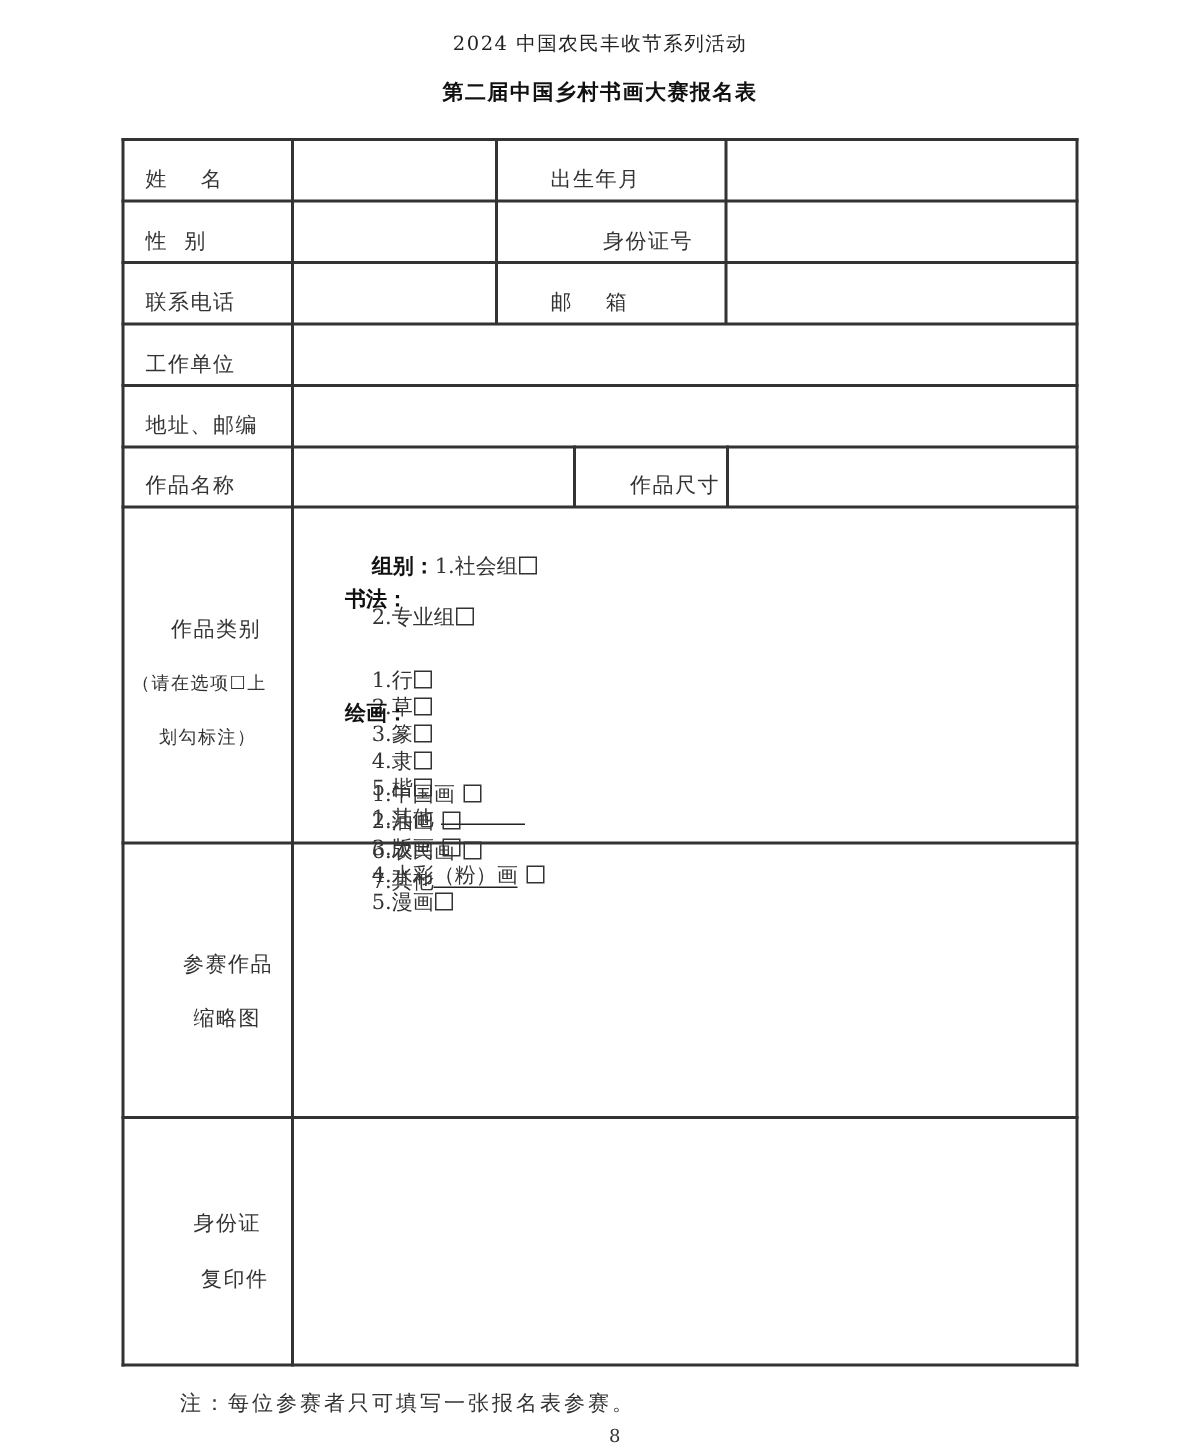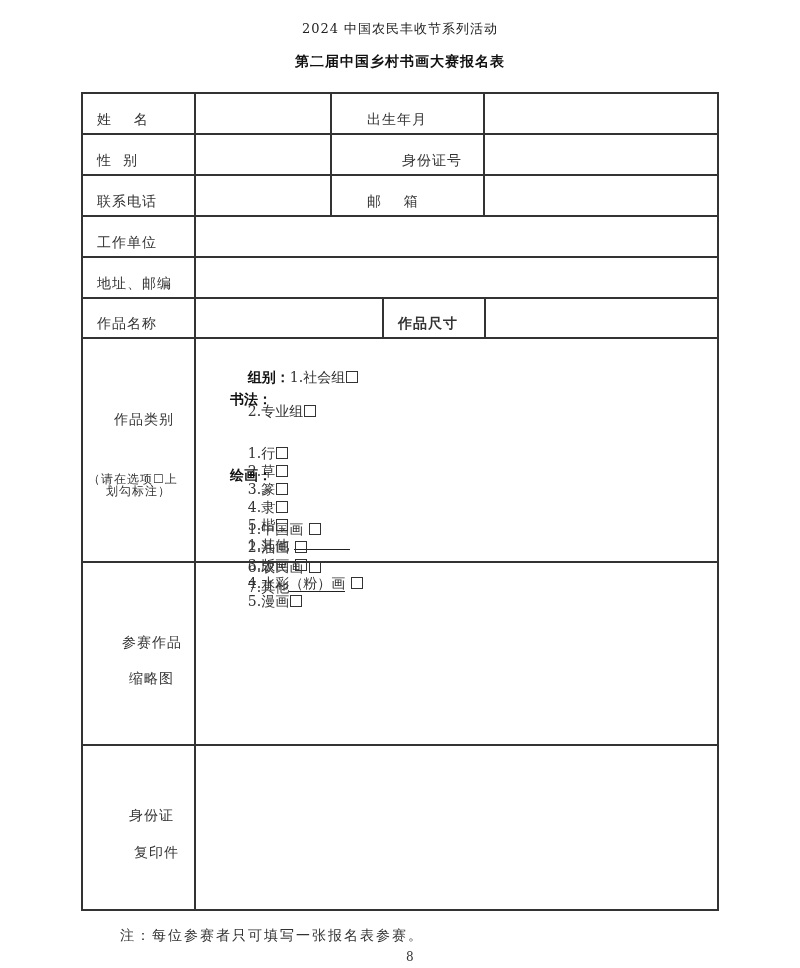--- a/index.html
+++ b/index.html
@@ -68,25 +68,25 @@
   <input class="field" style="left: 486px; top: 177px; width: 229px; height: 37px;" value="">
 
   <span class="cell-text" style="left:97px;top:234px;">工作单位</span>
   <input class="field" style="left: 197px; top: 218px; width: 518px; height: 37px;" value="">
 
   <span class="cell-text" style="left:97px;top:275px;">地址、邮编</span>
   <input class="field" style="left: 197px; top: 259px; width: 518px; height: 37px;" value="">
 
   <span class="cell-text" style="left:97px;top:315px;">作品名称</span>
   <input class="field" style="left: 197px; top: 300px; width: 183px; height: 36px;" value="">
-  <span class="cell-text" style="left:398px;top:315px;font-weight:bold;">作品尺寸</span>
+  <span class="cell-text" style="left:420px;top:315px;">作品尺寸</span>
   <input class="field" style="left: 487px; top: 300px; width: 228px; height: 36px;" value="">
 
   <span class="cell-text" style="left:114px;top:411px;">作品类别</span>
-  <span class="cell-text" style="left:88px;top:447px;font-size:12px;margin-top:24px;">（请在选项☐上</span>
+  <span class="cell-text" style="left:88px;top:447px;font-size:12px;">（请在选项☐上</span>
   <span class="cell-text" style="left:106px;top:483px;font-size:12px;">划勾标注）</span>
 
   <div class="opt" style="left:230px;top:353px;">
     <span class="bold">组别：</span><span><span>1.社会组</span><span class="cb"></span></span>
     <span style="display:inline-block;width:34px;"></span>
     <span><span>2.专业组</span><span class="cb"></span></span>
   </div>
 
   <div class="opt bold" style="left:230px;top:391px;">书法：</div>
 

